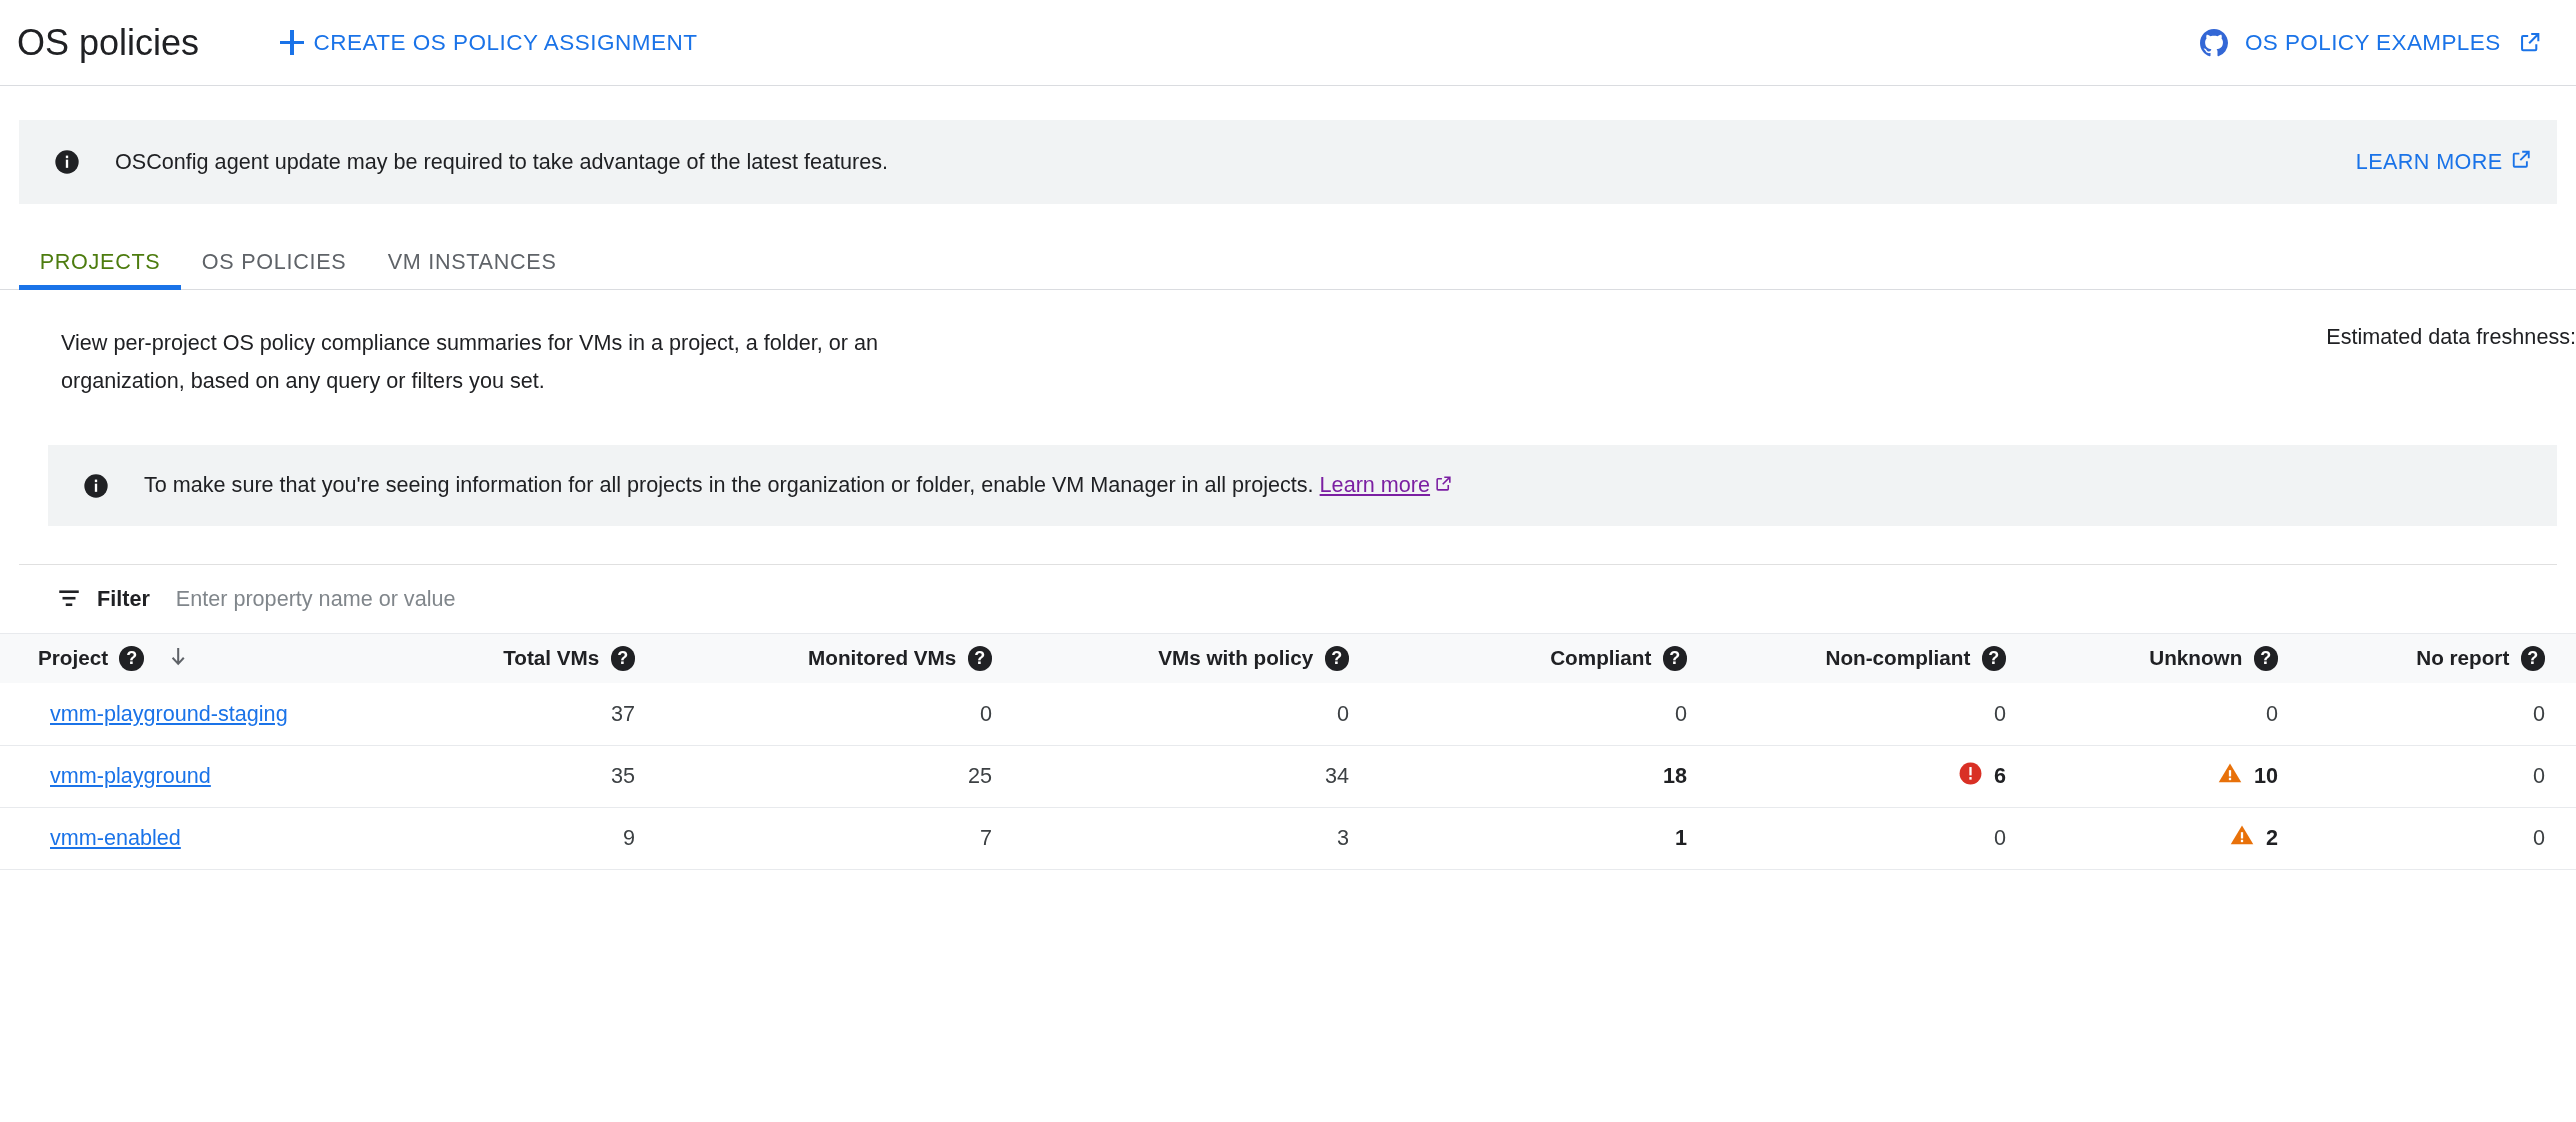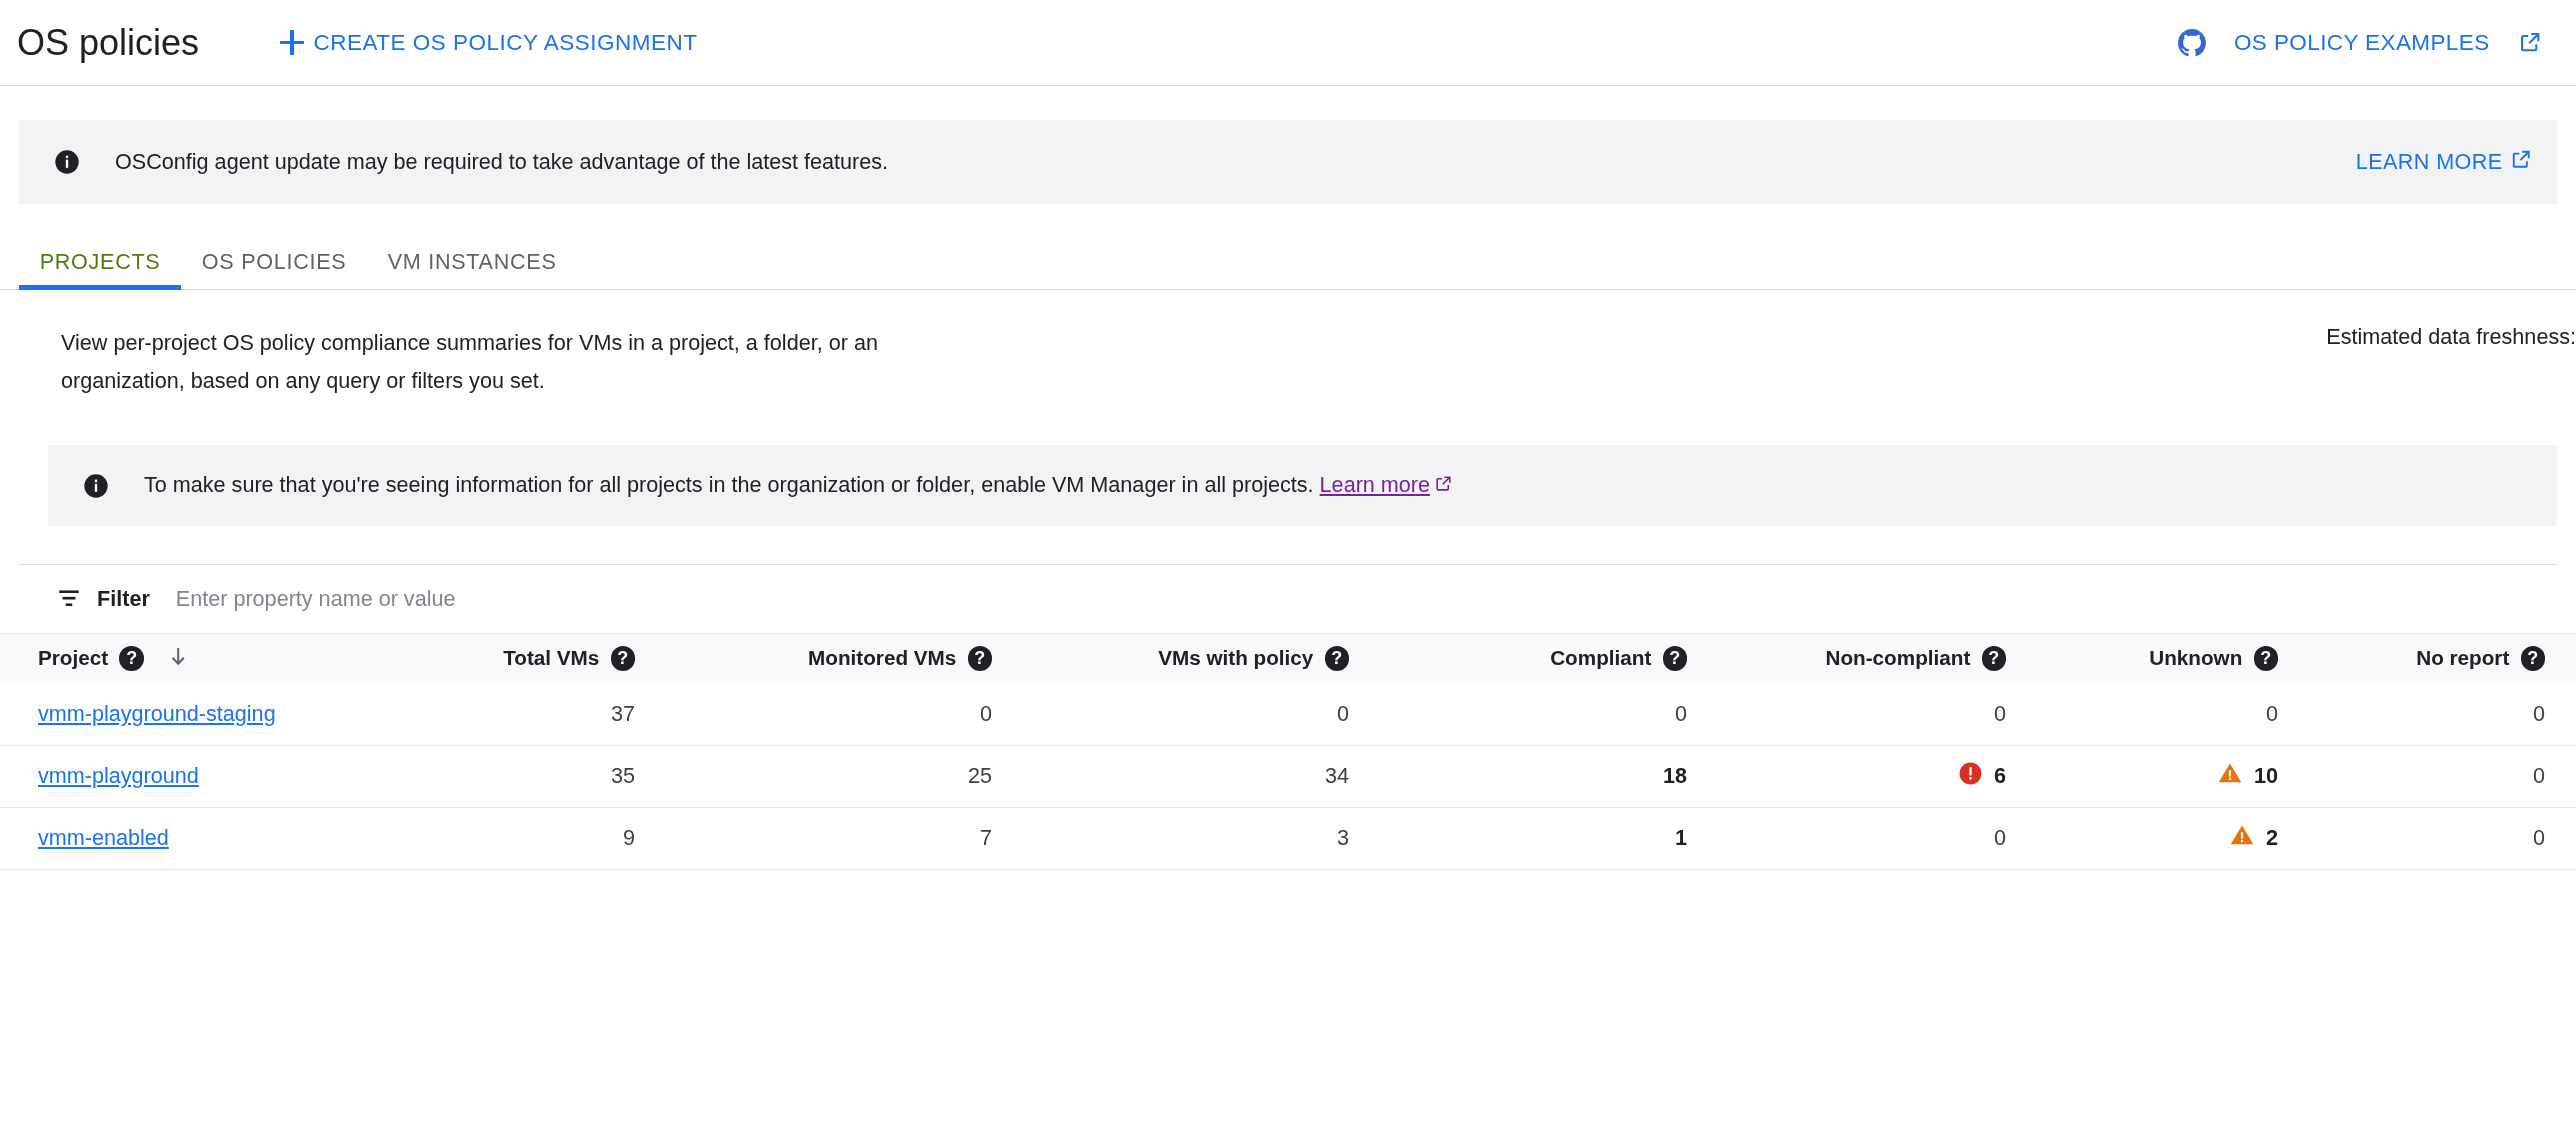--- a/index.html
+++ b/index.html
@@ -55,21 +55,21 @@
     color: #1a73e8;
     font-size: 22.5px;
     font-weight: 500;
     letter-spacing: 0.5px;
     white-space: nowrap;
   }
   .spacer { flex: 1 1 auto; }
   .examples-link {
     display: flex;
     align-items: center;
-    gap: 28px;
+    gap: 17px;
     cursor: pointer;
     text-decoration: none;
   }
   .examples-link .label {
     color: #1a73e8;
     font-size: 22.5px;
     font-weight: 500;
     letter-spacing: 0.4px;
     white-space: nowrap;
   }
@@ -261,21 +261,21 @@
     font-size: 21.6px;
     color: #3c4043;
     text-align: right;
     padding: 0 32px 0 0;
     border-bottom: 0.9px solid #e8eaed;
     vertical-align: middle;
     white-space: nowrap;
   }
   table.data tbody td.first {
     text-align: left;
-    padding-left: 38px;
+    padding-left: 50px;
   }
   .proj-link {
     color: #1a73e8;
     text-decoration: underline;
     font-size: 21.6px;
     cursor: pointer;
   }
   .zero { color: #80868b; }
   .bold-val { font-weight: 700; color: #202124; }
   .cell-flex {

